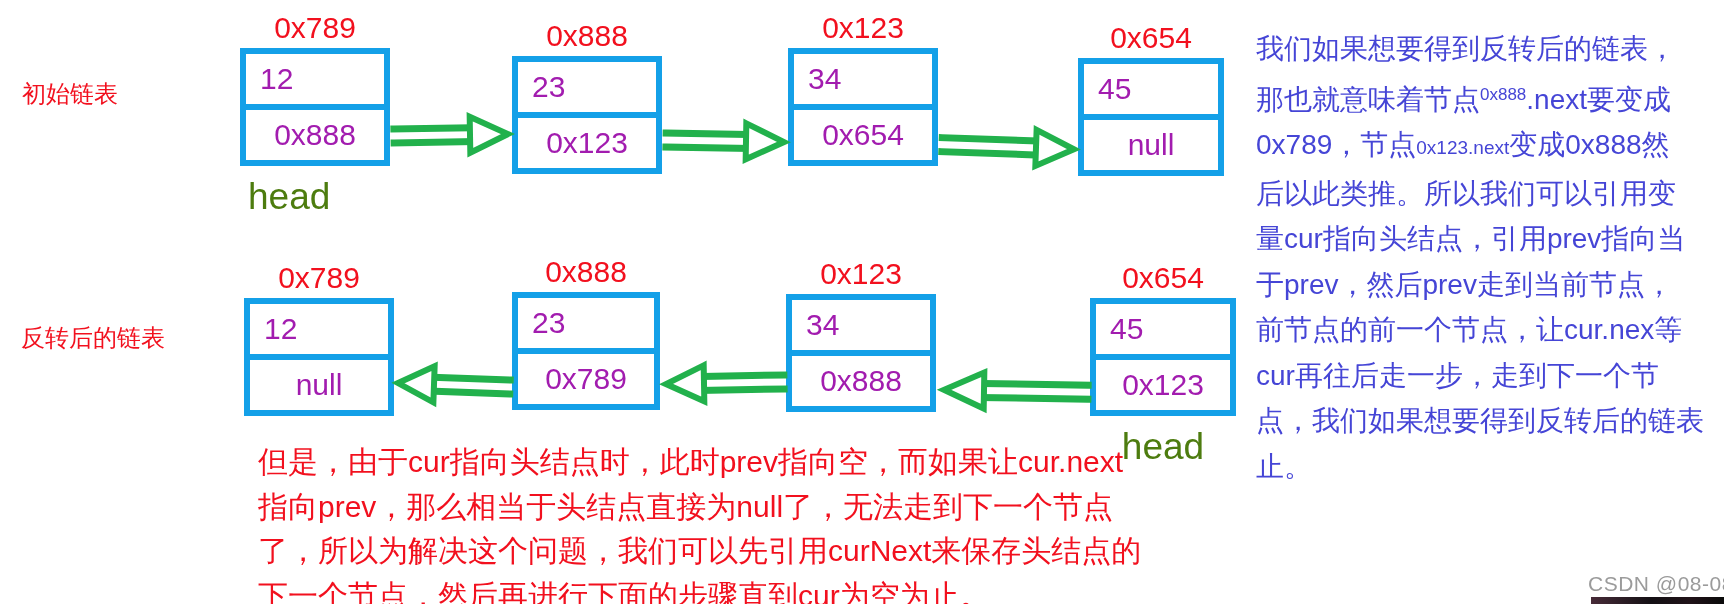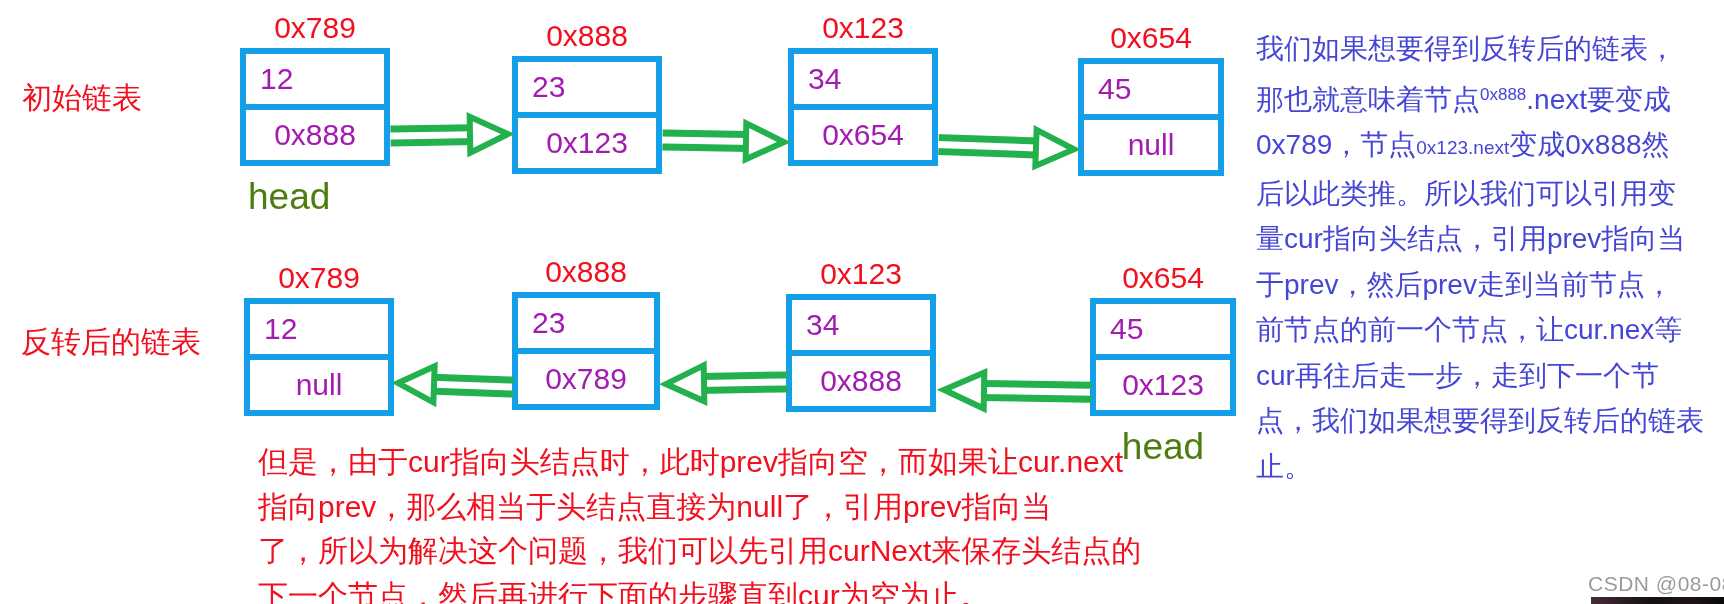--- a/index.html
+++ b/index.html
@@ -3,21 +3,21 @@
 <meta charset="utf-8">
 <style>
   html,body { margin:0; padding:0; background:#ffffff; }
   .canvas {
     position:relative; width:1724px; height:604px; background:#ffffff;
     overflow:hidden; font-family:"Liberation Sans","DejaVu Sans",sans-serif;
   }
 
   
   .row-label {
-    position:absolute; color:#f2101e; font-size:30px; font-weight:400;
+    position:absolute; color:#f2101e; font-size:24px; font-weight:400;
     white-space:nowrap;
   }
 
   
   .node { position:absolute; }
   .node .addr {
     position:absolute; left:0; right:0; top:-37px; text-align:center;
     color:#f2101e; font-size:30px; white-space:nowrap;
   }
   .node .box {
@@ -171,21 +171,21 @@
       <div class="note-line"><span>量cur指向头结点，引用prev指向当</span></div>
       <div class="note-line"><span>于prev，然后prev走到当前节点，</span></div>
       <div class="note-line"><span>前节点的前一个节点，让cur.nex等</span></div>
       <div class="note-line"><span>cur再往后走一步，走到下一个节</span></div>
       <div class="note-line"><span>点，我们如果想要得到反转后的链表</span></div>
       <div class="note-line"><span>止。</span></div>
     </div>
 
   <div class="bottom-note">
       <div class="note-line">但是，由于cur指向头结点时，此时prev指向空，而如果让cur.next</div>
-      <div class="note-line">指向prev，那么相当于头结点直接为null了，引用prev指向当</div>
+      <div class="note-line">指向prev，那么相当于头结点直接为null了，无法走到下一个节点</div>
       <div class="note-line">了，所以为解决这个问题，我们可以先引用curNext来保存头结点的</div>
       <div class="note-line">下一个节点，然后再进行下面的步骤直到cur为空为止。</div>
     </div>
 
   <div class="watermark">CSDN @08-08</div>
   <div class="corner-bar"></div>
 
 </div>
 
 </body></html>

